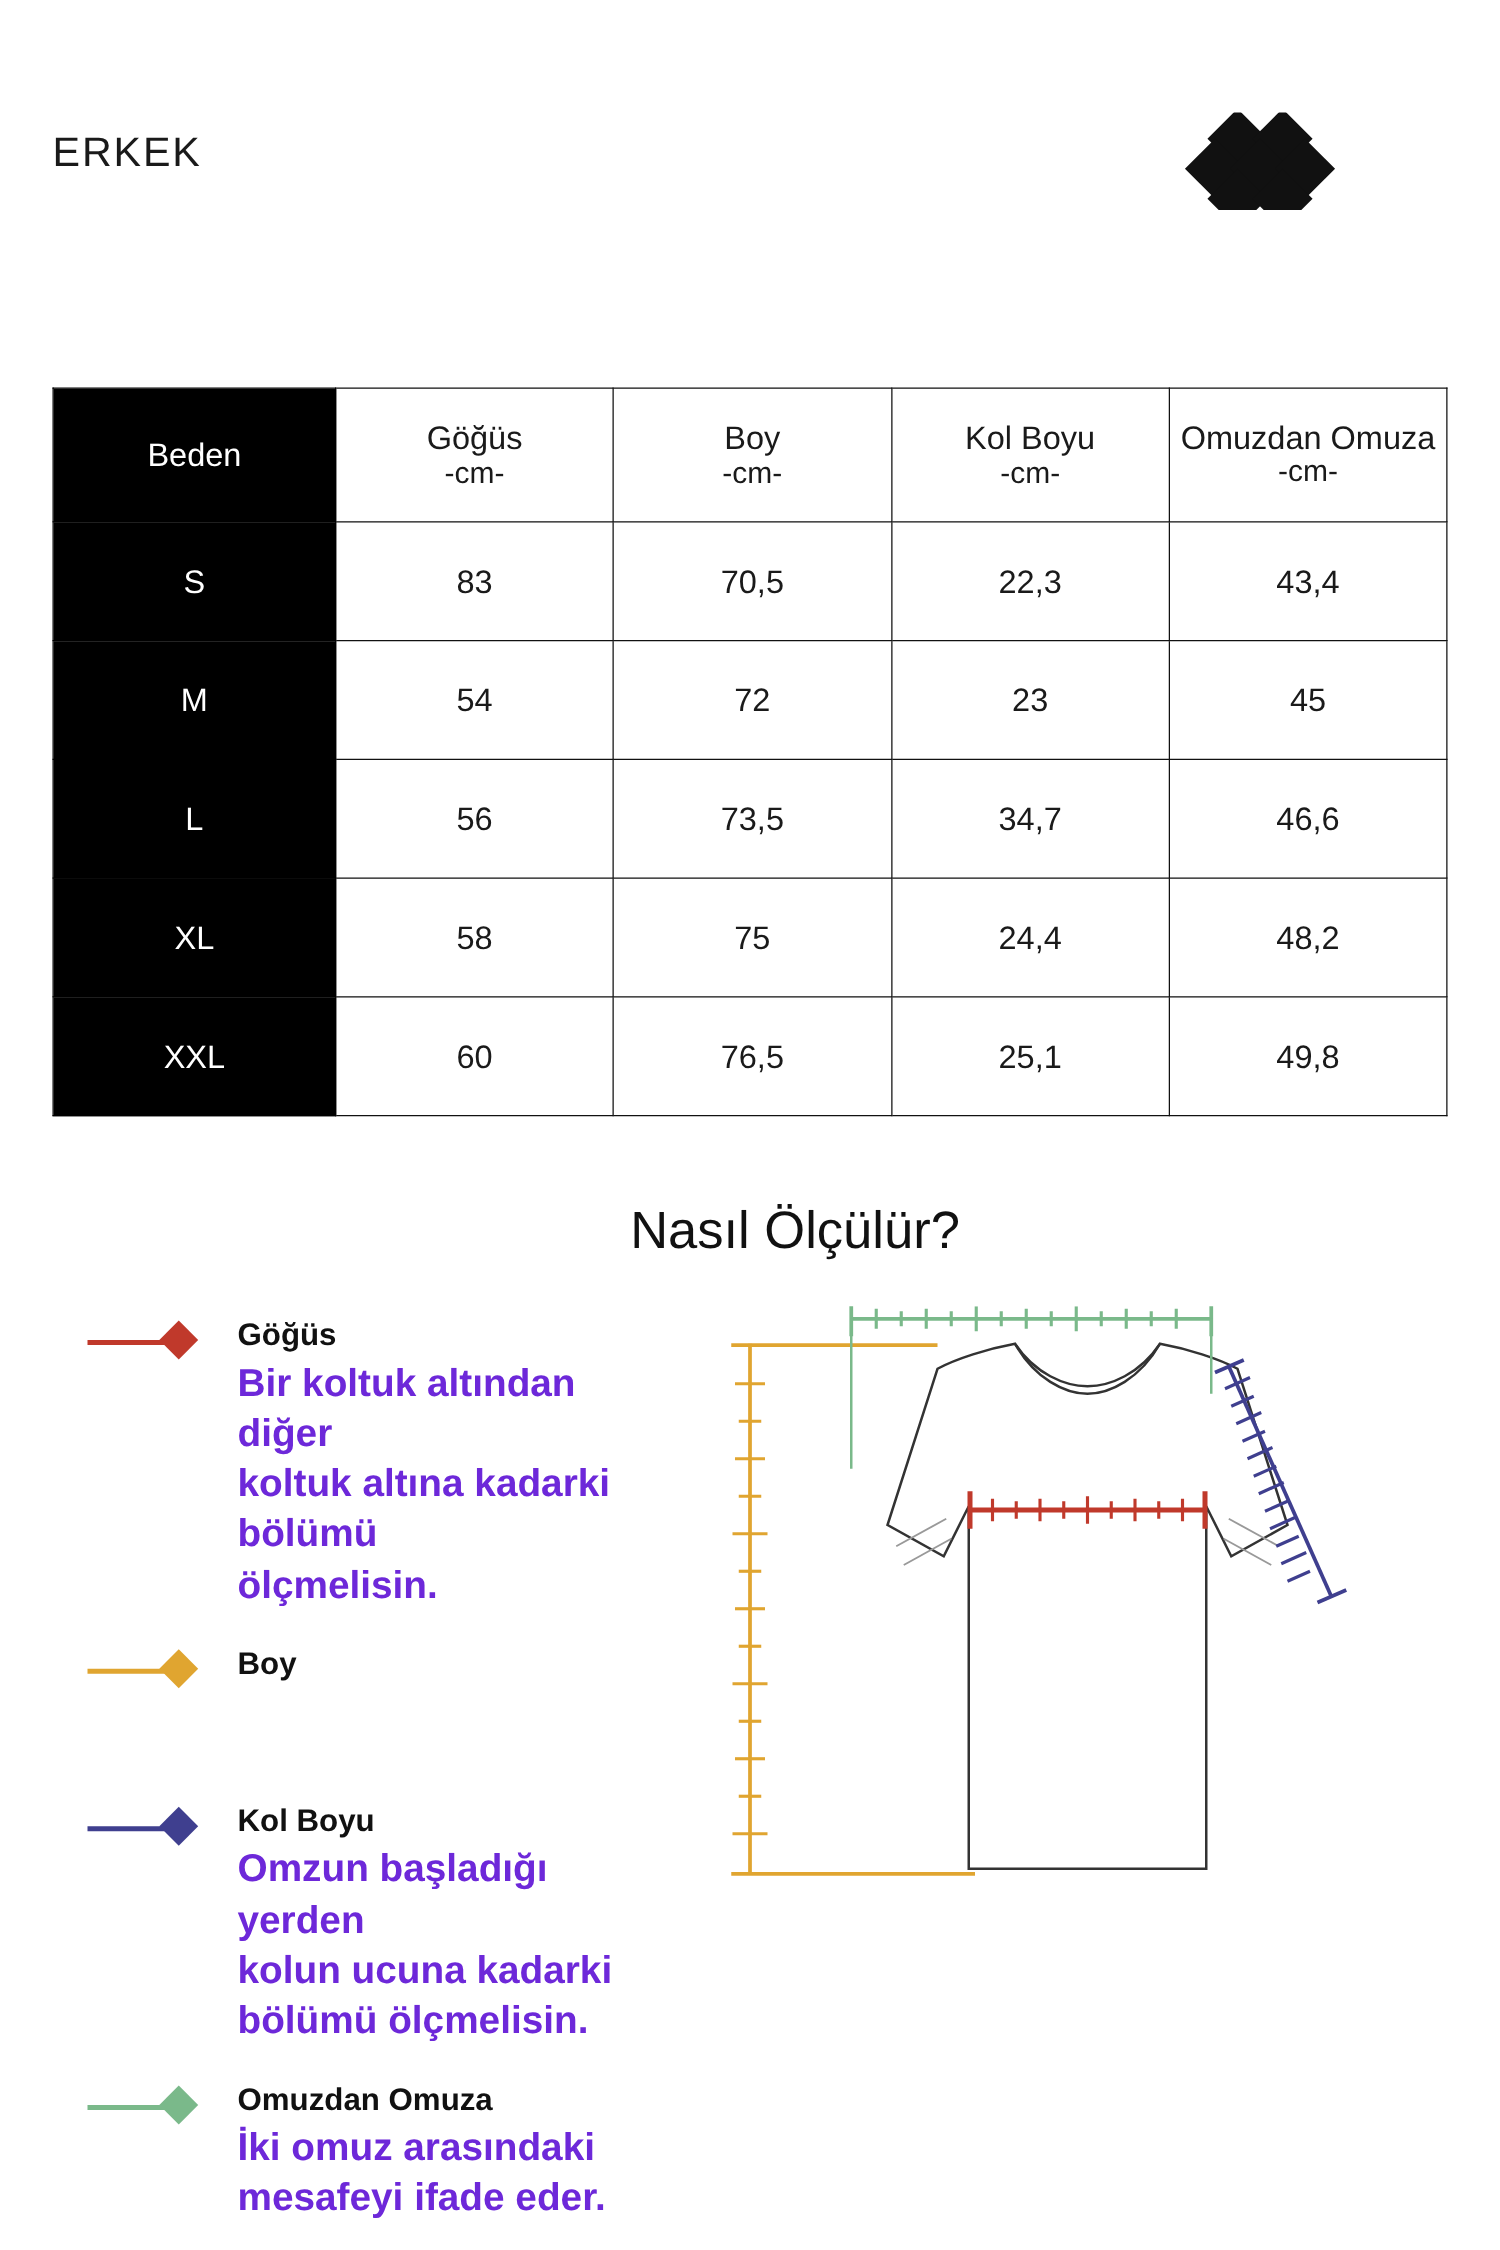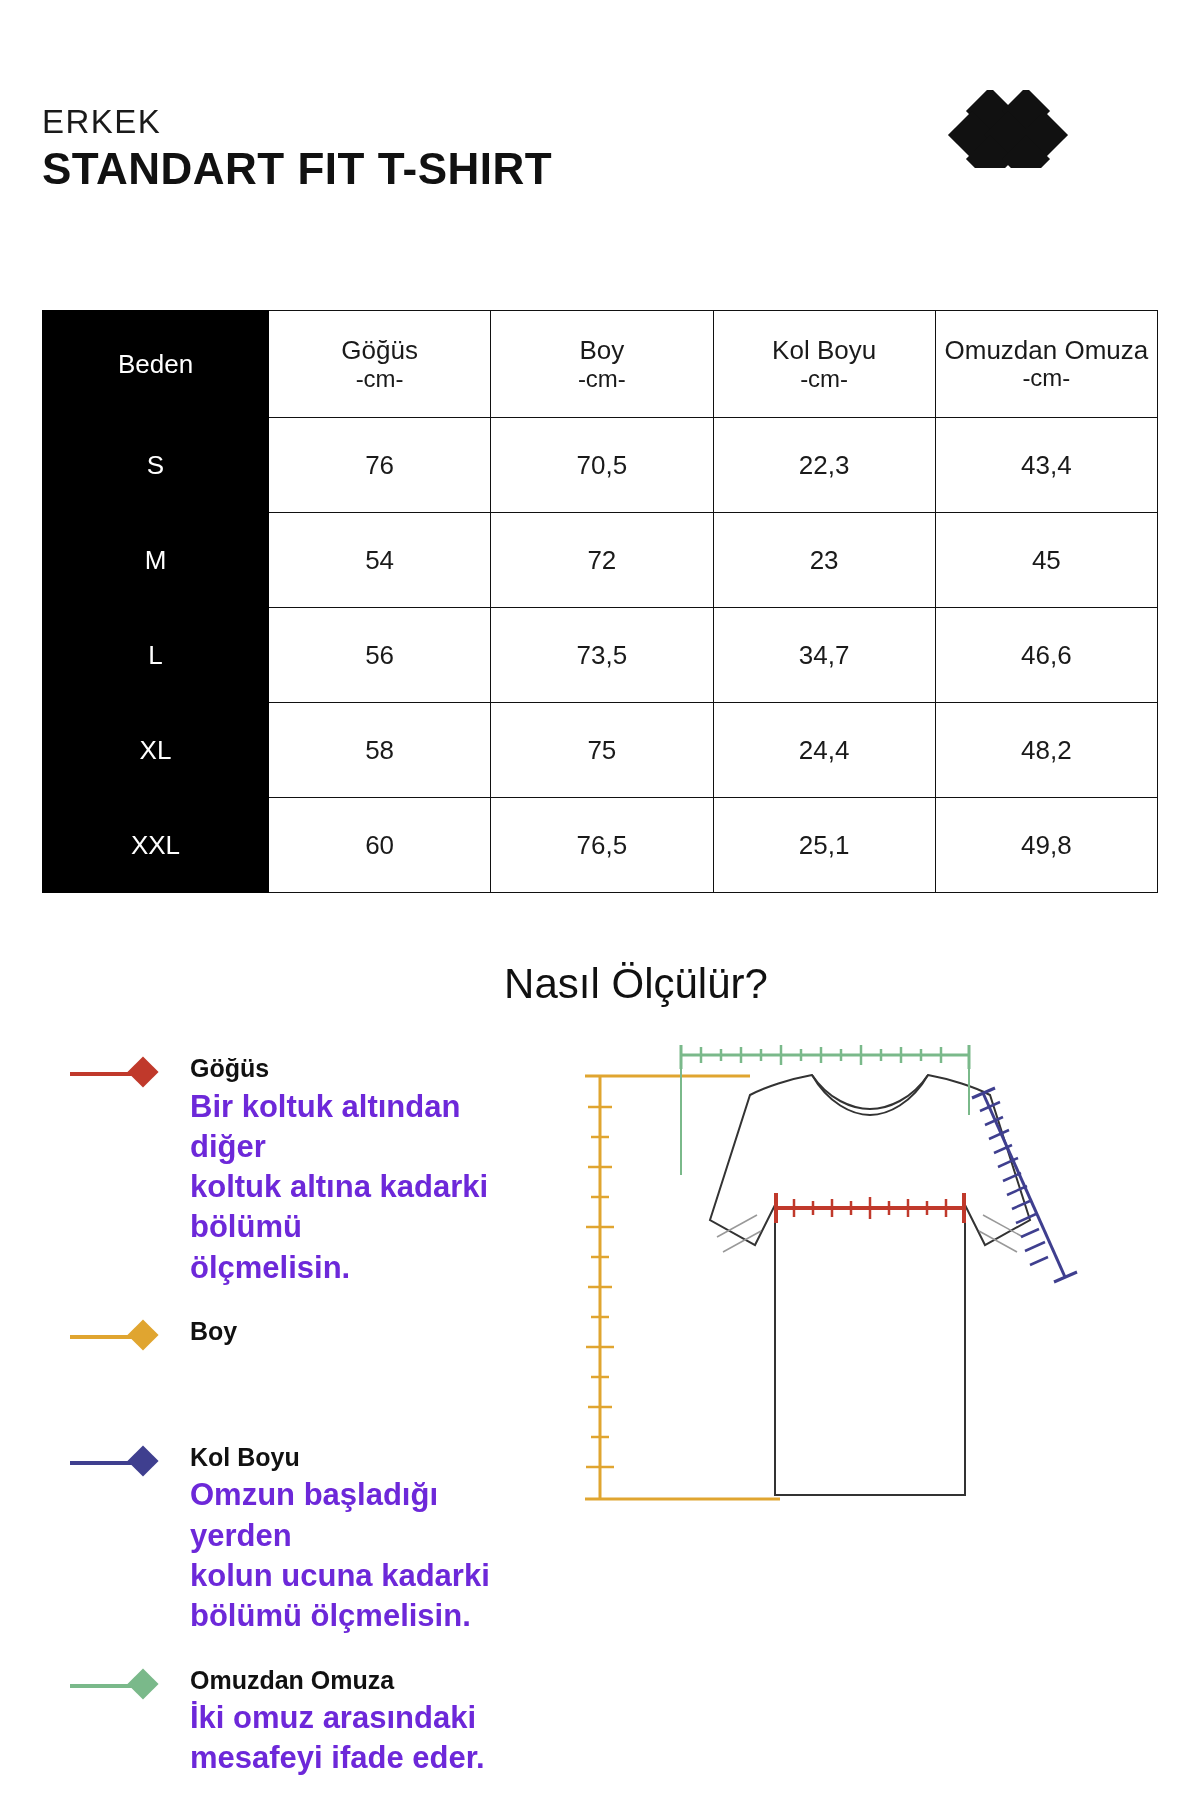--- a/index.html
+++ b/index.html
@@ -189,21 +189,20 @@
   }
 </style>
 </head>
 <body>
 
 <div class="page">
 
   <div class="header">
     <div class="title-block">
       <div class="title-small">ERKEK</div>
-      <div class="title-big">STANDART FIT T-SHIRT</div>
     </div>
     <div class="brand">
       <svg class="brand-mark" width="190" height="78" viewBox="0 0 190 78">
         <g fill="#111111">
           <rect x="60" y="4" width="34" height="34" transform="rotate(45 77 21)"></rect>
           <rect x="96" y="4" width="34" height="34" transform="rotate(45 113 21)"></rect>
           <rect x="42" y="28" width="34" height="34" transform="rotate(45 59 45)"></rect>
           <rect x="78" y="28" width="34" height="34" transform="rotate(45 95 45)"></rect>
           <rect x="114" y="28" width="34" height="34" transform="rotate(45 131 45)"></rect>
           <rect x="60" y="52" width="34" height="34" transform="rotate(45 77 69)"></rect>
@@ -233,21 +232,21 @@
         </th>
         <th>
           <span class="head-label two-line">Omuzdan Omuza</span>
           <span class="unit">-cm-</span>
         </th>
       </tr>
     </thead>
     <tbody>
       <tr>
         <td class="col-beden">S</td>
-        <td>76</td>
+        <td>83</td>
         <td>70,5</td>
         <td>22,3</td>
         <td>43,4</td>
       </tr>
       <tr>
         <td class="col-beden">M</td>
         <td>54</td>
         <td>72</td>
         <td>23</td>
         <td>45</td>

